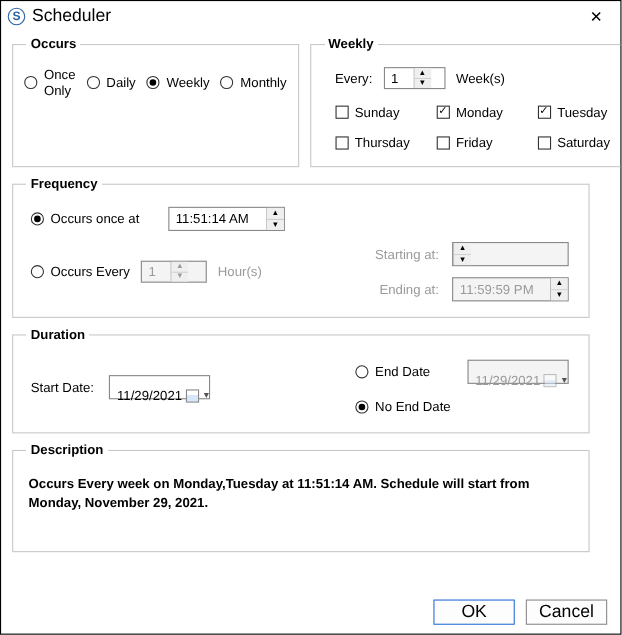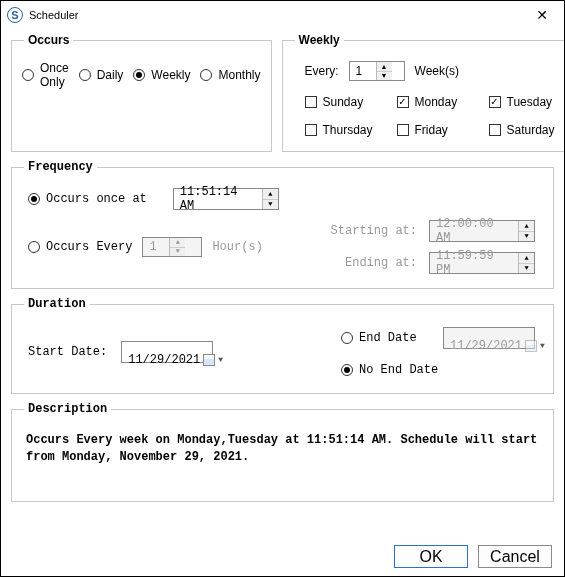--- a/index.html
+++ b/index.html
@@ -25,21 +25,21 @@
     width: 16px; height:16px;
     border-radius:50%;
     border:1.5px solid #2b64a6;
     display:flex;align-items:center;justify-content:center;
     font-weight:bold;
     color:#2b64a6;
     font-size:11px;
     line-height:1;
     margin-right:6px;
   }
-  .titlebar .title { font-size:11px; }
+  .titlebar .title { font-size:16px; }
   .titlebar .close {
     margin-left:auto;
     width:28px;height:20px;
     display:flex;align-items:center;justify-content:center;
     font-size:14px; cursor:default;
   }
   fieldset {
     border:1px solid #c8c8c8;
     margin:0;
     padding:10px 10px 8px 10px;
@@ -82,21 +82,21 @@
   .spinner .btns { width:16px;border-left:1px solid #bbb;display:flex;flex-direction:column;}
   .spinner .btns span{flex:1;display:flex;align-items:center;justify-content:center;font-size:7px;line-height:1;background:#efefef;border-bottom:1px solid #ccc;}
   .spinner .btns span:last-child{border-bottom:none;}
   .days-grid {
     display:grid;
     grid-template-columns: repeat(4, minmax(80px, auto));
     row-gap:14px; column-gap:12px;
     padding:4px 0 6px 12px;
   }
   .day { display:flex;align-items:center;gap:6px; }
-  .freq-box, .dur-box, .desc-box { margin:0 10px 8px 10px;font-family:Liberation Mono, monospace; }
+  .freq-box, .dur-box, .desc-box { margin:0 28px 8px 10px; }
   .freq-row1 { display:flex;align-items:center;gap:26px; padding:4px 0 10px 6px;}
   .time-spinner {
     display:flex;align-items:stretch;border:1px solid #888;height:22px;background:#fff;
     width:106px;
   }
   .time-spinner .val{flex:1;padding:0 6px;display:flex;align-items:center;}
   .time-spinner .btns{width:16px;border-left:1px solid #bbb;display:flex;flex-direction:column;}
   .time-spinner .btns span{flex:1;display:flex;align-items:center;justify-content:center;font-size:7px;background:#efefef;border-bottom:1px solid #ccc;}
   .time-spinner .btns span:last-child{border-bottom:none;}
   .freq-row2 { display:flex;align-items:center;gap:10px; padding:0 0 6px 6px;}
@@ -225,21 +225,20 @@
       <span class="btns">
           <span>▲</span>
           <span>▼</span>
         </span>
     </div>
     <span class="disabled-text">Hour(s)</span>
 
     <div class="freq-right">
       <span class="lbl disabled-text">Starting at:</span>
       <div class="time-spinner" style="background:#f4f4f4;">
-        <span class="val disabled-text">12:00:00 AM</span>
         <span class="btns">
             <span>▲</span>
             <span>▼</span>
           </span>
       </div>
       <span class="lbl disabled-text">Ending at:</span>
       <div class="time-spinner" style="background:#f4f4f4;">
         <span class="val disabled-text">11:59:59 PM</span>
         <span class="btns">
             <span>▲</span>

